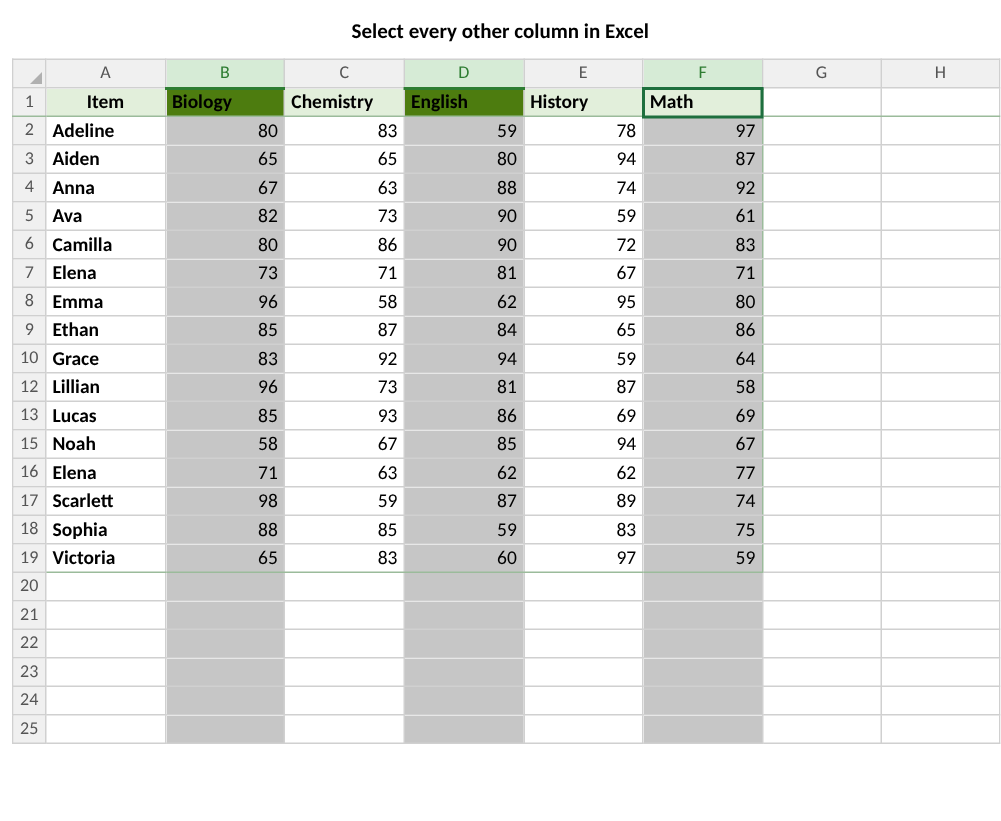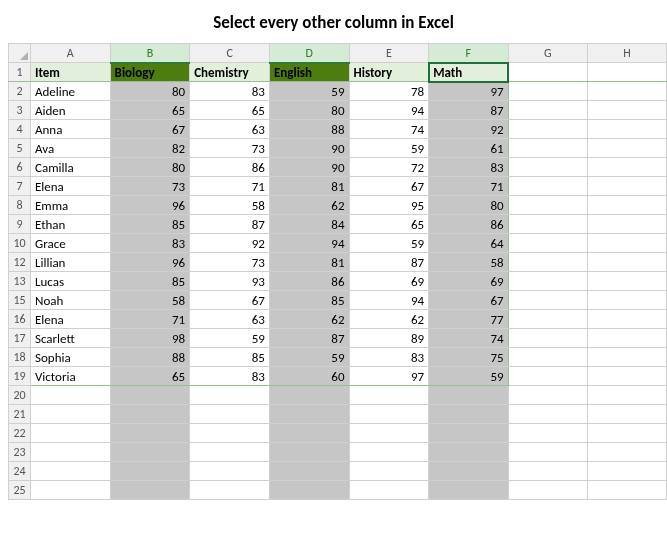--- a/index.html
+++ b/index.html
@@ -5,21 +5,21 @@
   * { box-sizing: border-box; }
   body {
     margin: 0;
     font-family: Calibri, Arial, sans-serif;
     background: #fff;
     width: 667px;
   }
   .title {
     text-align: center;
     font-weight: bold;
-    font-size: 17px;
+    font-size: 14px;
     padding: 12px 0 10px 0;
     color: #000;
   }
   .sheet {
     border-collapse: collapse;
     table-layout: fixed;
     font-size: 13px;
     color: #000;
     margin-left: 8px;
   }
@@ -63,21 +63,21 @@
   .sel-cell { background: #c6c6c6; }
   .hdr-row td.data { background: #e2efdb; font-weight: bold; }
   .hdr-row td.data.sel-cell { background: #4d7c0f; font-weight: bold; }
   .hdr-row td { border-bottom: 1px solid #9bbb9b; }
   .active-cell {
     outline: 2px solid #1e6f3e;
     outline-offset: -1px;
     background: #e2efdb !important;
     position: relative;
   }
-  .data-border-left { border-left: 1px solid #9bbb9b !important; }
+  .data-border-left { border-left: 1px solid #9bbb9b !important; font-weight: bold; }
   .data-border-right { border-right: 1px solid #9bbb9b !important; }
   tr.last-data-row td.data { border-bottom: 1px solid #9bbb9b; }
 </style>
 </head>
 <body>
 
 <div class="title">Select every other column in Excel</div>
 
 <table class="sheet">
   <tbody id="sheet-body">
@@ -87,21 +87,21 @@
         <th class="colhdr sel">B</th>
         <th class="colhdr">C</th>
         <th class="colhdr sel">D</th>
         <th class="colhdr">E</th>
         <th class="colhdr sel">F</th>
         <th class="colhdr">G</th>
         <th class="colhdr">H</th>
       </tr>
       <tr class="hdr-row">
         <td class="rowhdr">1</td>
-        <td class="data colA data-border-left" style="text-align: left; font-weight: bold;">Item</td>
+        <td class="data colA data-border-left" style="text-align: center; font-weight: bold;">Item</td>
         <td class="data colnum sel-cell" style="text-align: left; font-weight: bold;">Biology</td>
         <td class="data colnum" style="text-align: left; font-weight: bold;">Chemistry</td>
         <td class="data colnum sel-cell" style="text-align: left; font-weight: bold;">English</td>
         <td class="data colnum" style="text-align: left; font-weight: bold;">History</td>
         <td class="data colnum data-border-right sel-cell active-cell" style="text-align: left; font-weight: bold;">Math</td>
         <td class="colA"></td>
         <td class="colA"></td>
       </tr>
       <tr>
         <td class="rowhdr">2</td>

